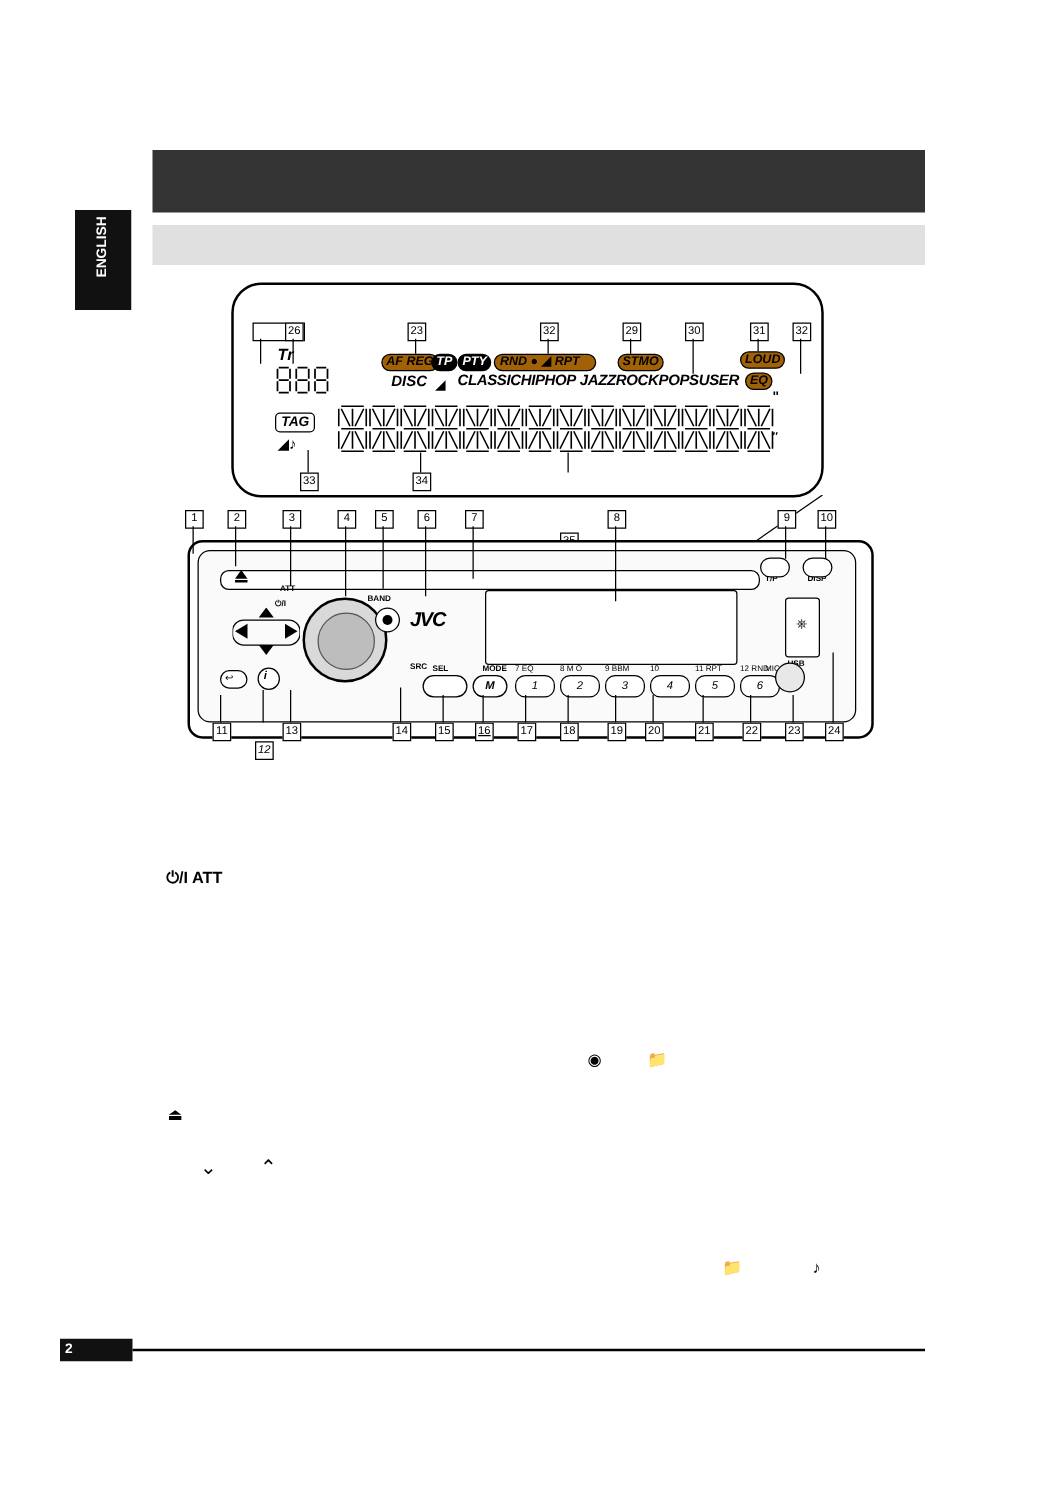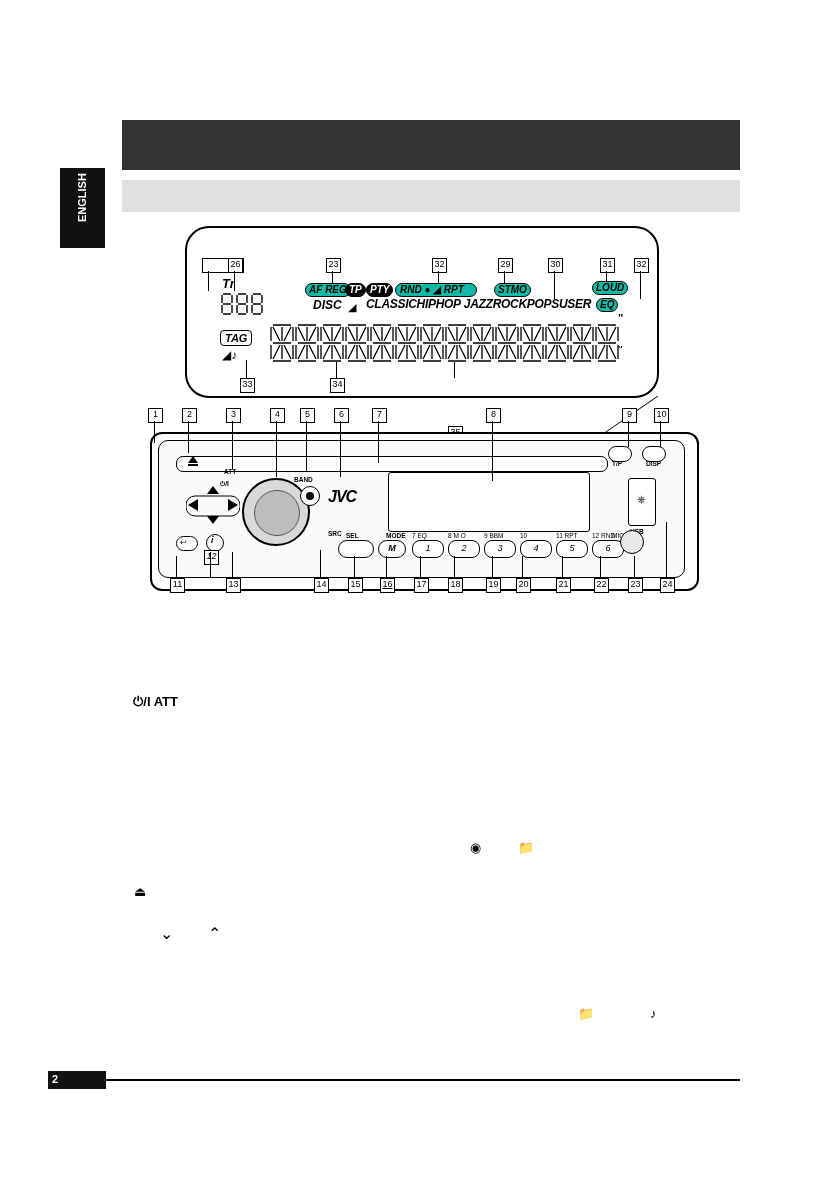--- a/index.html
+++ b/index.html
@@ -22,21 +22,21 @@
   .pagenum{position:absolute;left:52px;top:1073px;color:#fff;font-size:11px;font-weight:bold;}
 
   
   .display-wrap{position:absolute;left:185px;top:226px;width:470px;height:168px;border:2px solid #000;border-radius:24px;background:#fff;}
 
   
   .segrow{position:absolute;left:54px;top:318px;width:418px;height:40px;display:flex;gap:3px;}
   .lbl{position:absolute;font-style:italic;font-weight:bold;}
 
   
-  .tagbox{position:absolute;border:1px solid #000;border-radius:7px;padding:0 3px;font-size:10px;font-weight:bold;font-style:italic;line-height:12px;background:#14b8a6;}
+  .tagbox{position:absolute;border:1px solid #000;border-radius:7px;padding:0 3px;font-size:10px;font-weight:bold;font-style:italic;line-height:12px;background:#a16207;}
   .tagfill{background:#000;color:#fff;border-color:#000;}
 
   
   .cnum{position:absolute;border:1px solid #000;background:#fff;font-size:9px;line-height:11px;text-align:center;min-width:13px;height:13px;font-family:"Liberation Sans",sans-serif;}
   .cline{position:absolute;background:#000;width:1px;}
 
   
   .face{position:absolute;left:150px;top:432px;width:545px;height:155px;}
   .face-outer{position:absolute;left:0;top:0;width:545px;height:155px;border:2px solid #000;border-radius:12px;background:#fff;}
   .face-inner{position:absolute;left:8px;top:8px;width:525px;height:136px;border:1px solid #000;border-radius:10px;background:#fafafa;}
@@ -289,21 +289,21 @@
   <div class="cline" style="left:378px;top:421px;height:42px;"></div>
   <div class="cnum" style="left:486px;top:408px;">8</div>
   <div class="cline" style="left:492px;top:421px;height:60px;"></div>
   <div class="cnum" style="left:622px;top:408px;">9</div>
   <div class="cline" style="left:628px;top:421px;height:26px;"></div>
   <div class="cnum" style="left:654px;top:408px;">10</div>
   <div class="cline" style="left:660px;top:421px;height:26px;"></div>
 
   <div class="cnum" style="left:170px;top:578px;">11</div>
   <div class="cline" style="left:176px;top:556px;height:22px;"></div>
-  <div class="cnum" style="left:204px;top:550px;font-style:italic;">12</div>
+  <div class="cnum" style="left:204px;top:593px;font-style:italic;">12</div>
   <div class="cline" style="left:210px;top:552px;height:26px;"></div>
   <div class="cnum" style="left:226px;top:578px;">13</div>
   <div class="cline" style="left:232px;top:552px;height:26px;"></div>
   <div class="cnum" style="left:314px;top:578px;">14</div>
   <div class="cline" style="left:320px;top:550px;height:28px;"></div>
   <div class="cnum" style="left:348px;top:578px;">15</div>
   <div class="cline" style="left:354px;top:556px;height:22px;"></div>
   <div class="cnum" style="left:380px;top:578px;text-decoration:underline;">16</div>
   <div class="cline" style="left:386px;top:556px;height:22px;"></div>
   <div class="cnum" style="left:414px;top:578px;">17</div>

